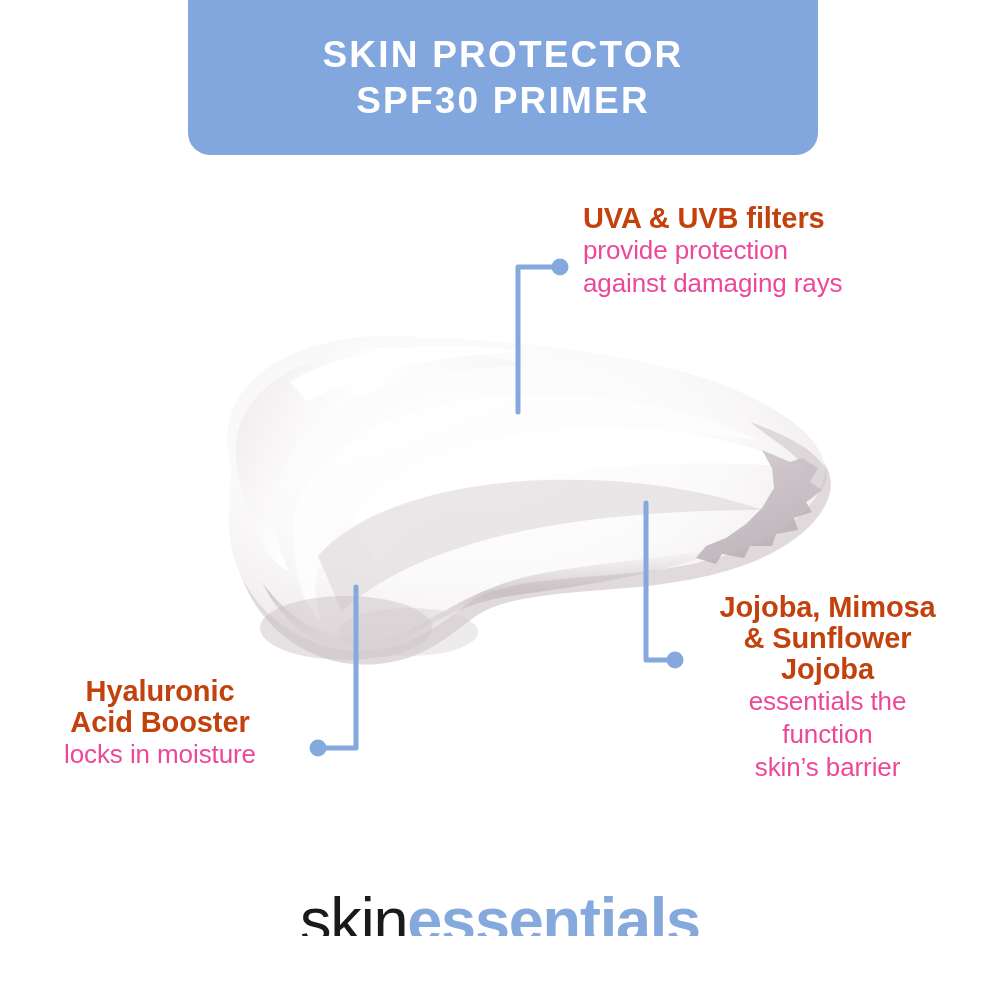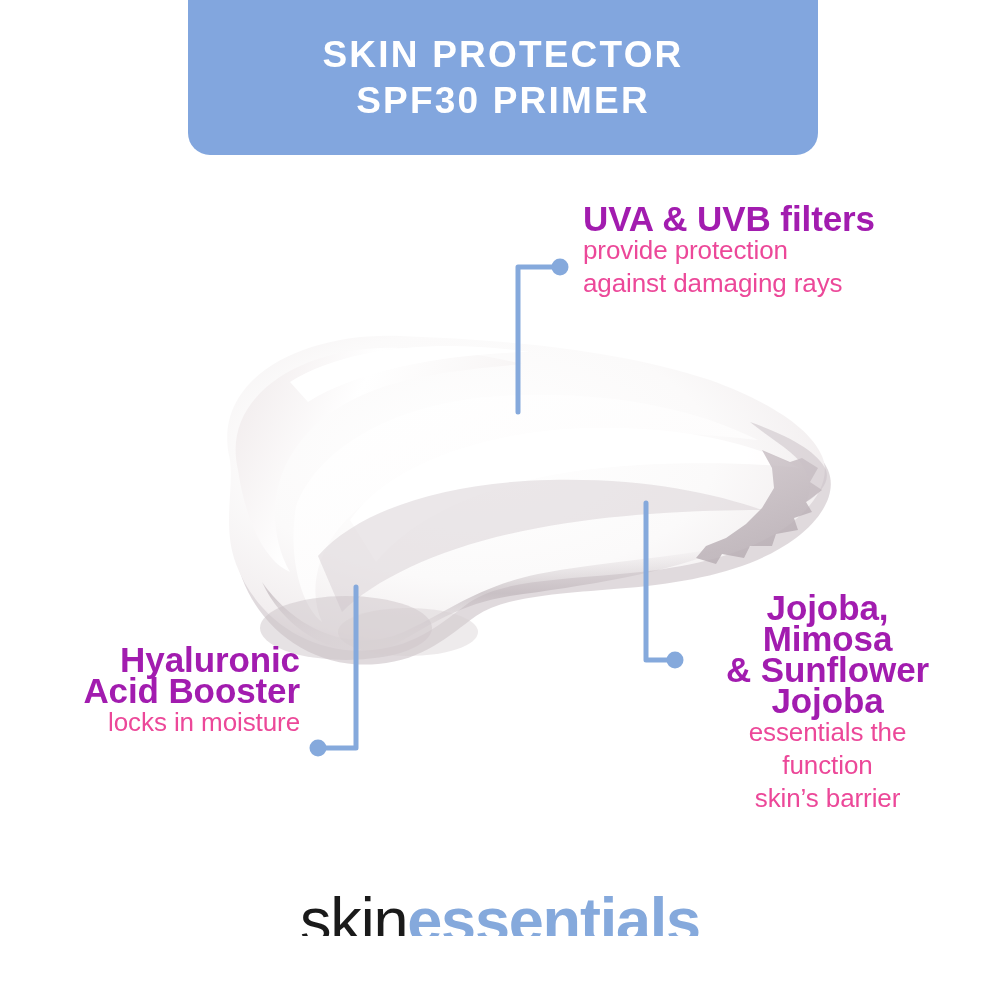--- a/index.html
+++ b/index.html
@@ -64,22 +64,22 @@
     height: 1000px;
     pointer-events: none;
   }
 
   
   .callout {
     position: absolute;
   }
   .callout .c-bold {
     font-weight: bold;
-    color: #a21caf;
-    font-size: 35px;
+    color: #c2410c;
+    font-size: 29px;
     line-height: 31px;
     letter-spacing: -0.1px;
   }
   .callout .c-reg {
     font-weight: normal;
     color: #ec4899;
     font-size: 26px;
     line-height: 33px;
     letter-spacing: -0.1px;
   }
@@ -91,23 +91,23 @@
     text-align: left;
   }
   #callout-jojoba {
     left: 700px;
     top: 592px;
     width: 255px;
     text-align: center;
   }
   #callout-hyaluronic {
     left: 20px;
-    top: 644px;
+    top: 676px;
     width: 280px;
-    text-align: right;
+    text-align: center;
   }
 
   
   #logo {
     position: absolute;
     left: 0;
     top: 884px;
     width: 1000px;
     text-align: center;
     white-space: nowrap;

